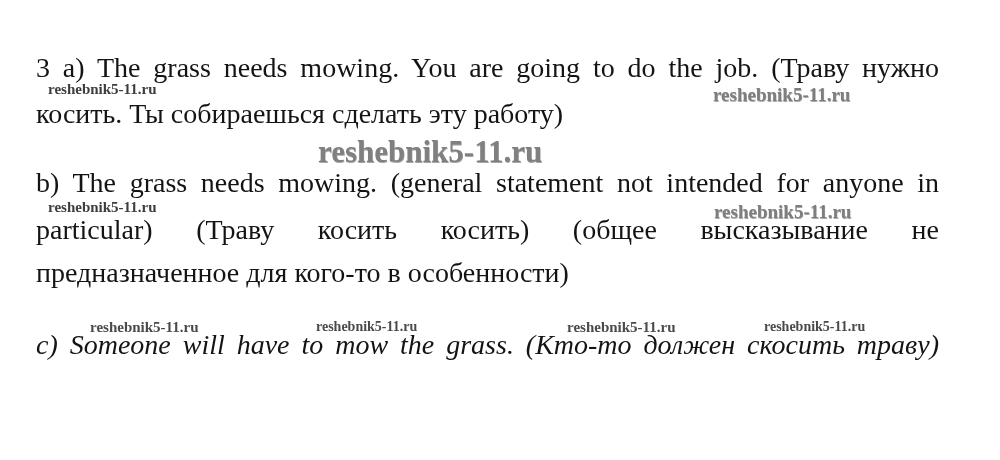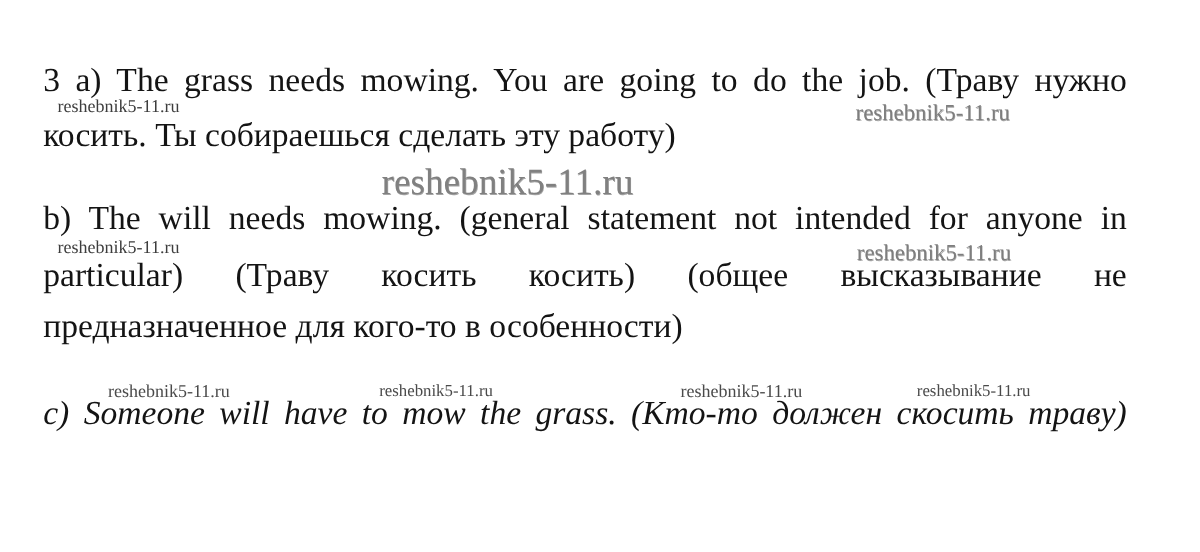--- a/index.html
+++ b/index.html
@@ -26,21 +26,21 @@
   }
   .text-line.justified {
     white-space: normal;
     text-align: justify;
     text-align-last: justify;
     width: 903px;
   }
   .wm {
     position: absolute;
     font-family: "Liberation Serif", "DejaVu Serif", serif;
-    font-weight: normal;
+    font-weight: bold;
     white-space: nowrap;
     letter-spacing: 0px;
   }
   .wm-small-dark {
     font-size: 15px;
     color: #3d3d3d;
   }
   .wm-small-gray {
     font-size: 15px;
     color: #4a4a4a;
@@ -64,21 +64,21 @@
   <div class="text-line justified" style="left:36px; top:51px;">3 a) The grass needs mowing. You are going to do the job. (Траву нужно</div>
 
   <span class="wm wm-small-dark" style="left:48px; top:81px;">reshebnik5-11.ru</span>
 
   <span class="wm wm-medium-gray" style="left:713px; top:84px;">reshebnik5-11.ru</span>
 
   <div class="text-line" style="left:36px; top:97px;text-align:center;">косить. Ты собираешься сделать эту работу)</div>
 
   <span class="wm wm-large-gray" style="left:318px; top:134px;">reshebnik5-11.ru</span>
 
-  <div class="text-line justified" style="left:36px; top:166px;">b) The will needs mowing. (general statement not intended for anyone in</div>
+  <div class="text-line justified" style="left:36px; top:166px;">b) The grass needs mowing. (general statement not intended for anyone in</div>
 
   <span class="wm wm-small-dark" style="left:48px; top:199px;">reshebnik5-11.ru</span>
 
   <span class="wm wm-medium-gray" style="left:714px; top:201px;">reshebnik5-11.ru</span>
 
   <div class="text-line justified" style="left:36px; top:213px;">particular) (Траву косить косить) (общее высказывание не</div>
 
   <div class="text-line" style="left:36px; top:256px;font-family:Liberation Serif, serif;">предназначенное для кого-то в особенности)</div>
 
   <span class="wm wm-small-gray" style="left:90px; top:319px;">reshebnik5-11.ru</span>

